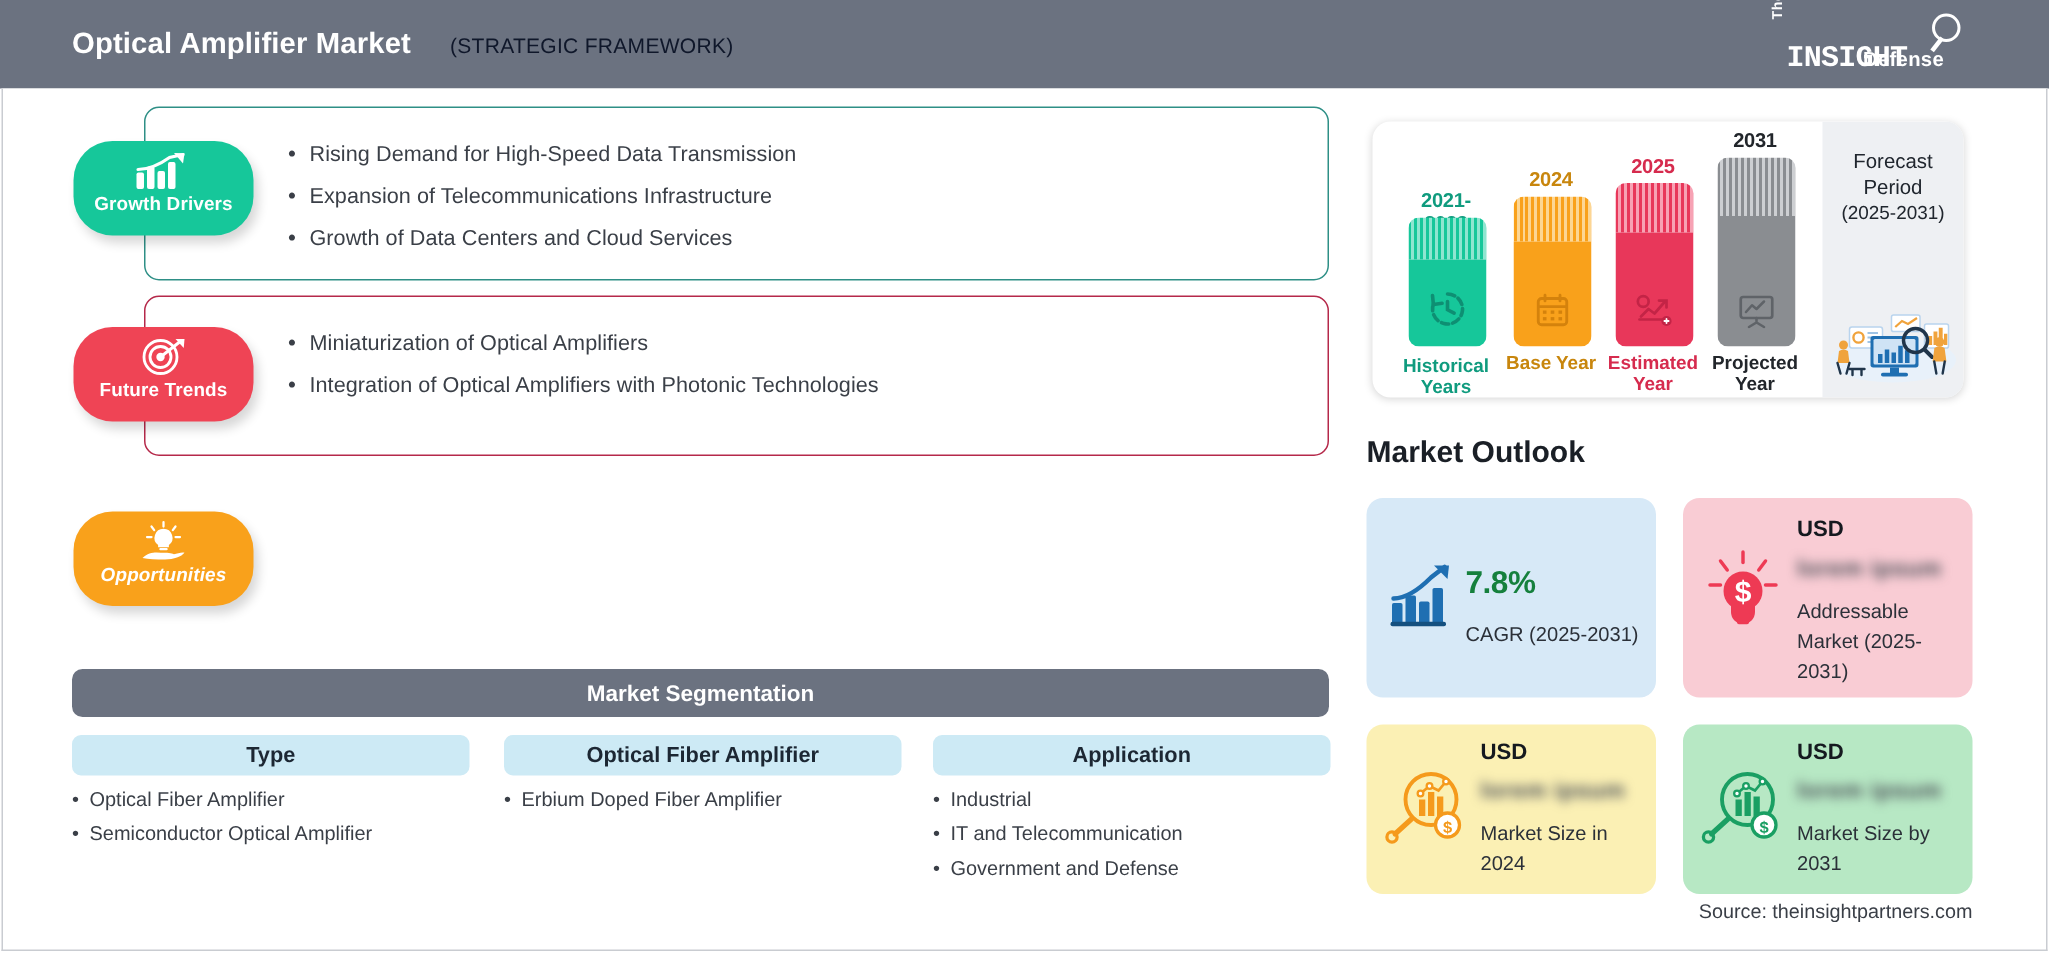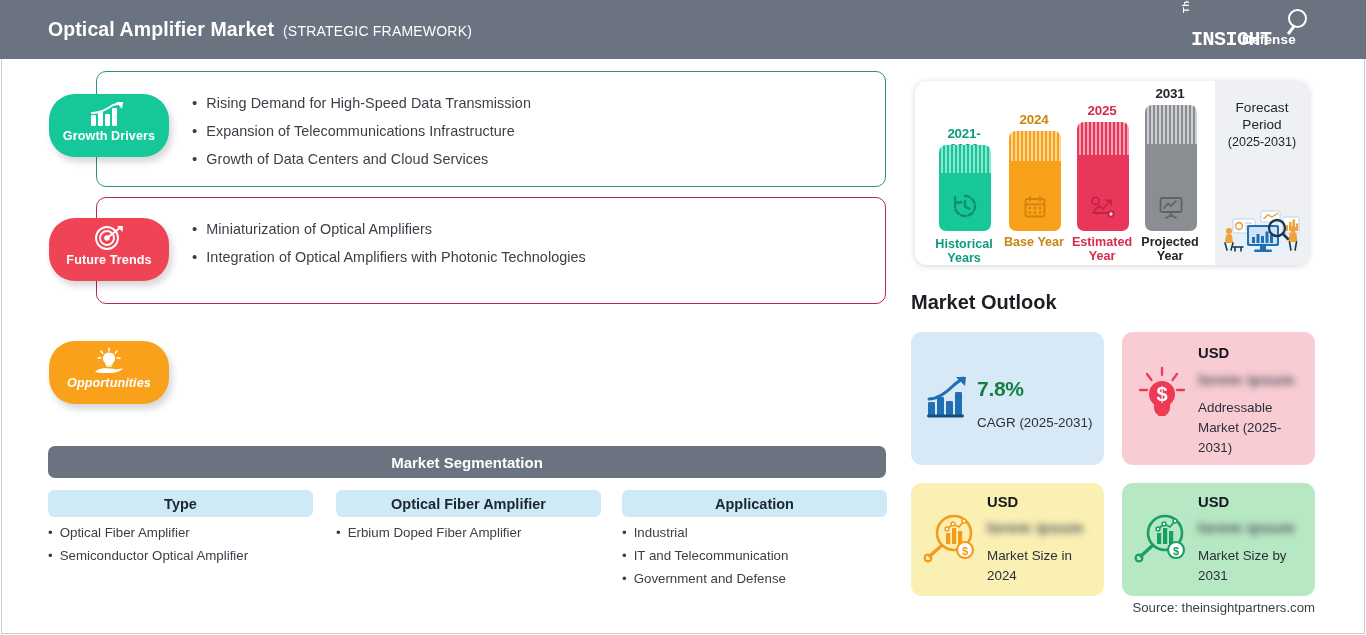--- a/index.html
+++ b/index.html
@@ -14,21 +14,21 @@
   
   .header {
     position: absolute; left:0; top:0; width:1366px; height:59px;
     background:#6b7280; display:flex; align-items:center;
   }
   .header-title {
     margin-left: 48px; color:#fff; font-size:19.5px; font-weight:bold;
     letter-spacing:.1px;
   }
   .header-sub {
-    color:#ffffff; font-size:14px; font-weight:normal; margin-left:9px;
+    color:#0f172a; font-size:14px; font-weight:normal; margin-left:26px;
     letter-spacing:.2px;
   }
   .logo {
     position:absolute; right:58px; top:8px; width:128px; height:44px;
     color:#fff;
   }
   .logo .the {
     position:absolute; left:0px; top:5px; font-size:9.5px; font-weight:bold;
     transform: rotate(-90deg); transform-origin: left top;
     letter-spacing:.4px;

